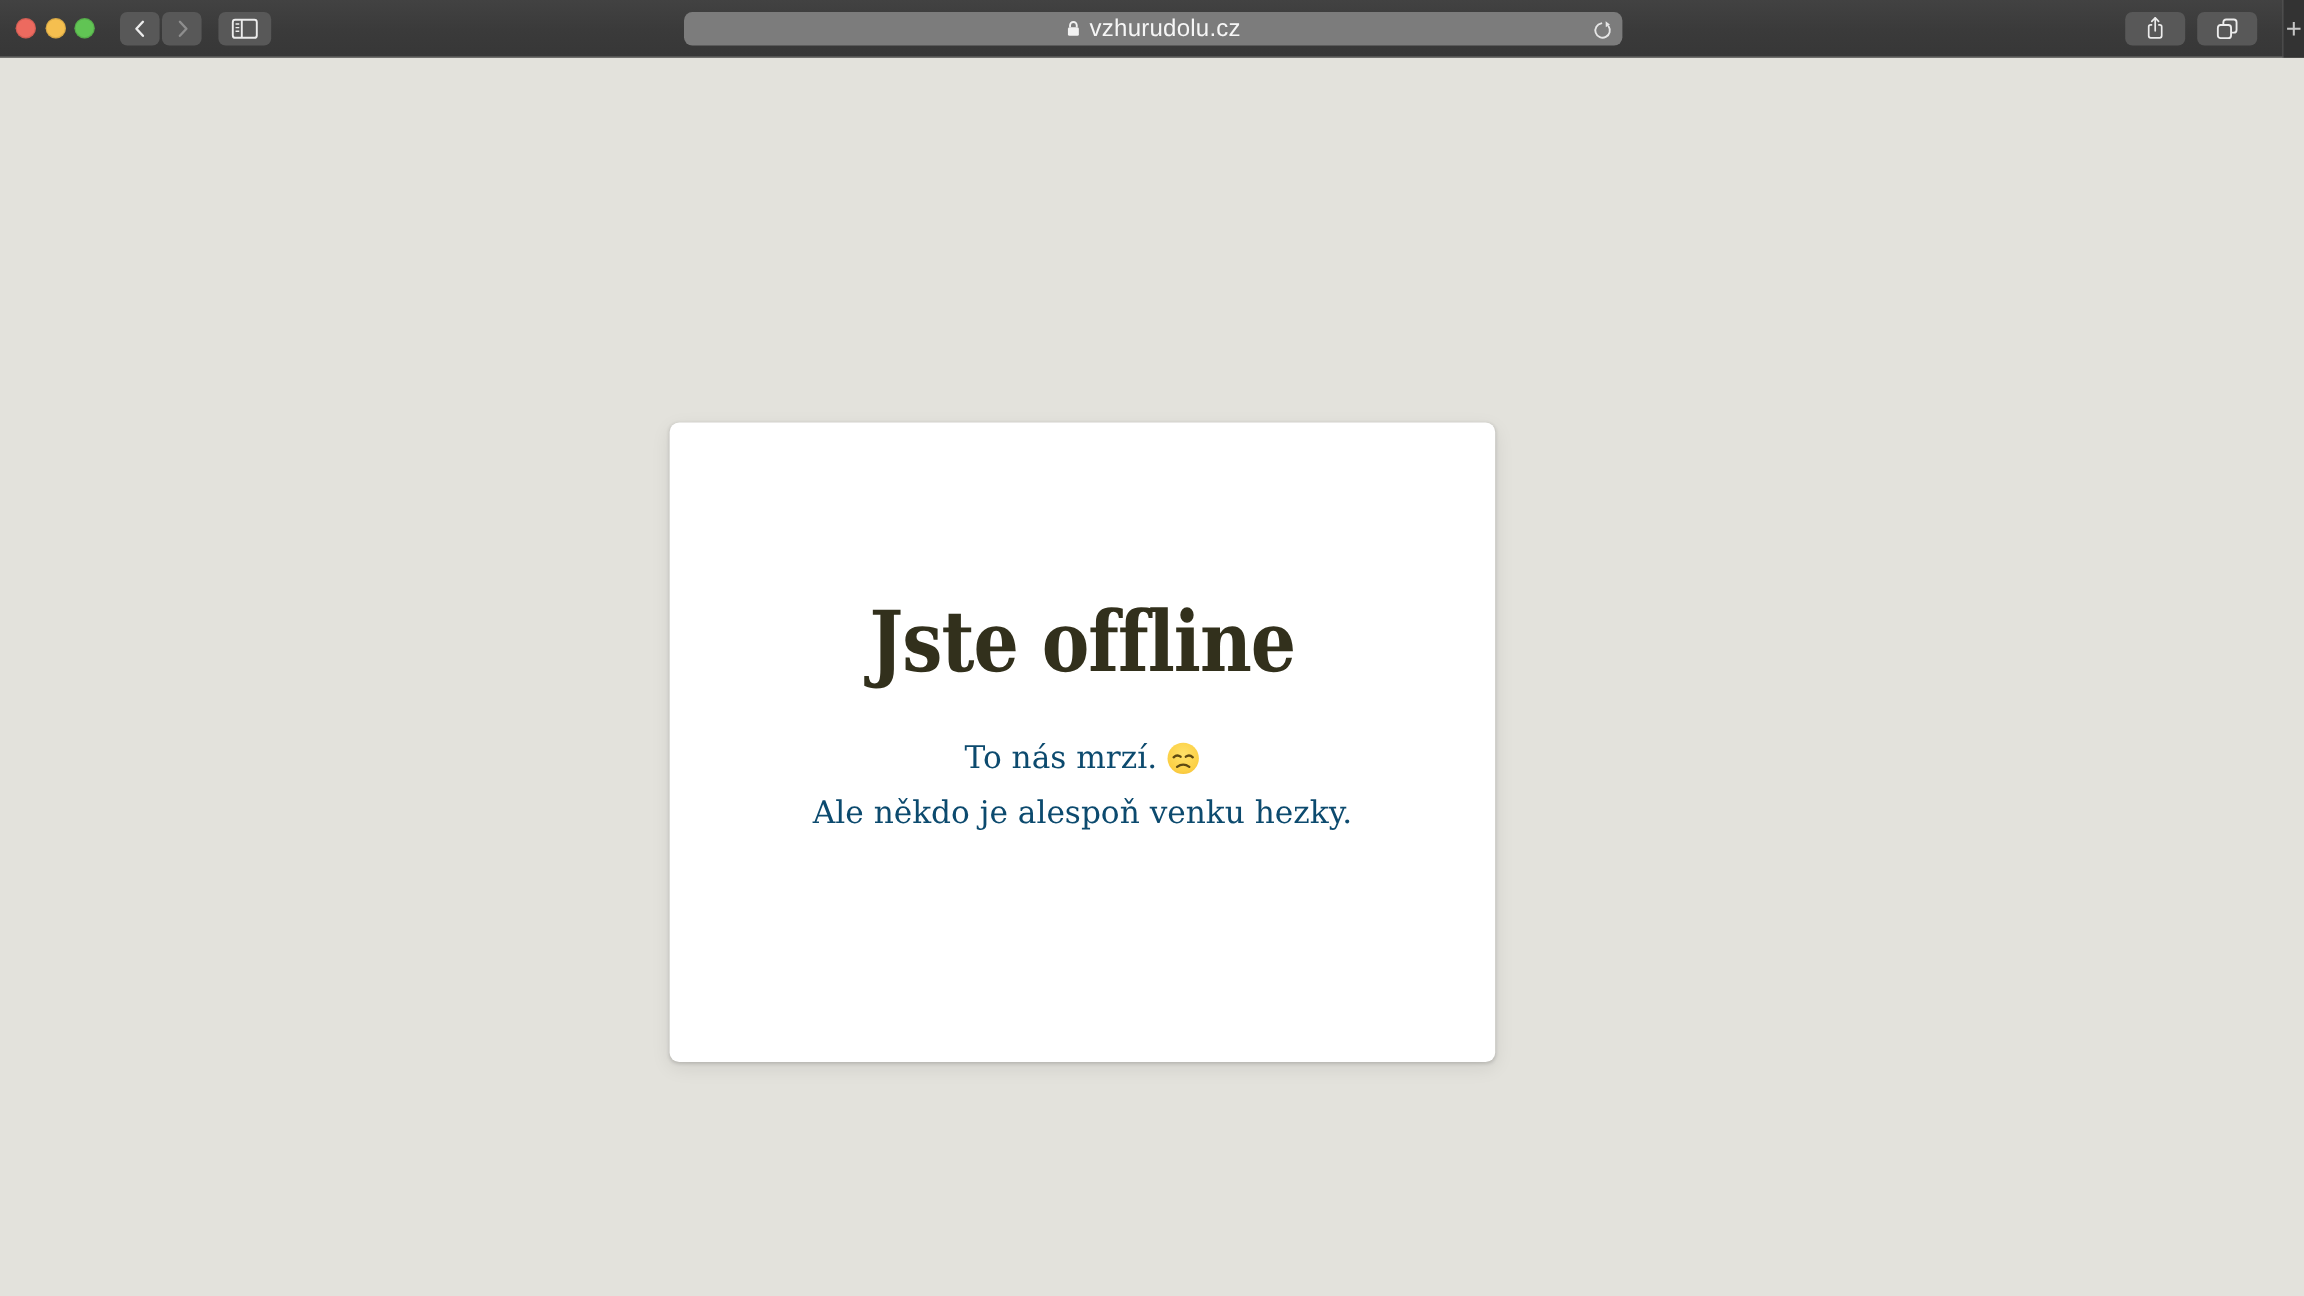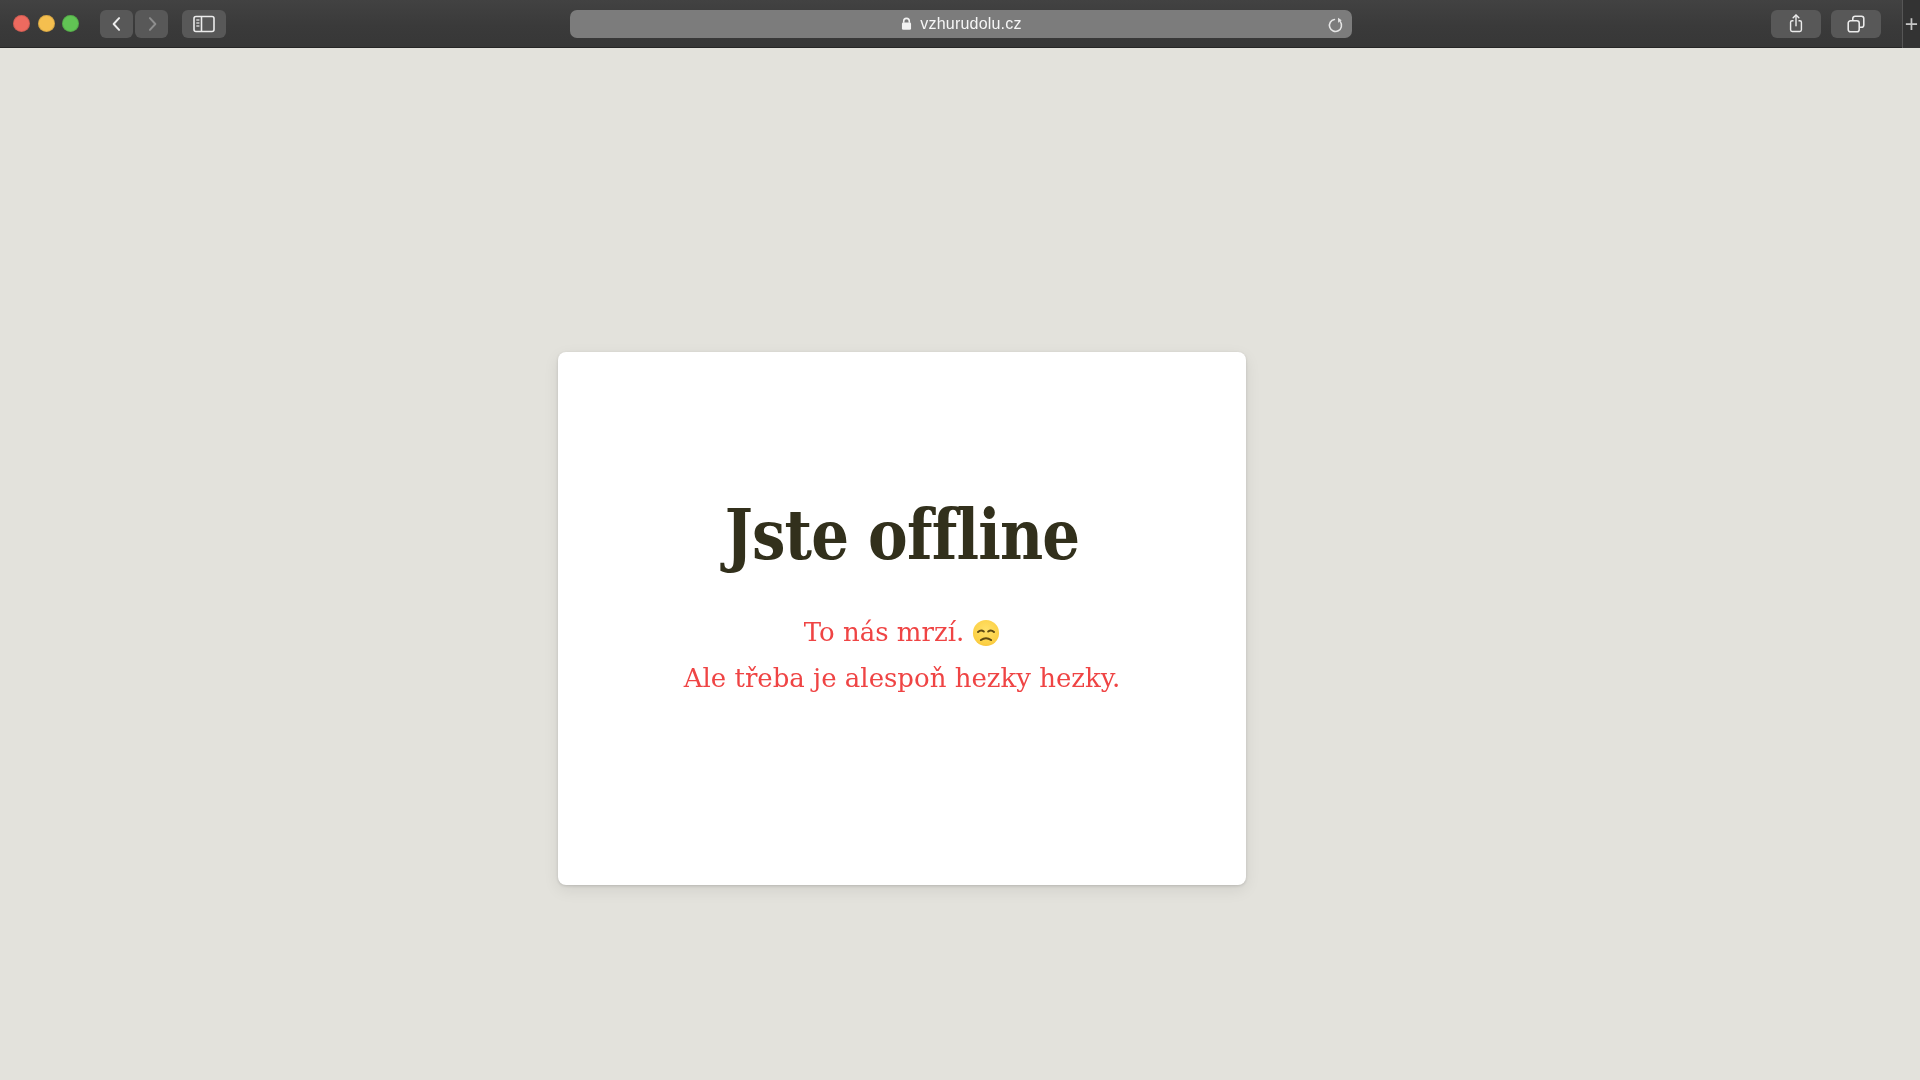--- a/index.html
+++ b/index.html
@@ -39,21 +39,21 @@
   .btn-tabs    { left: 1831px; width: 50px; }
 
   .addressbar {
     position: absolute; left: 570px; top: 10px; width: 782px; height: 28px;
     background: #7c7c7c; border-radius: 7px;
     display: flex; align-items: center; justify-content: center;
     cursor: text;
   }
   .addr-center { display: flex; align-items: center; gap: 7px; }
   .addr-url {
-    color: #f6f6f6; font-size: 16px; letter-spacing: .2px;
+    color: #f6f6f6; font-size: 20px; letter-spacing: .2px;
     font-family: "Liberation Sans", "DejaVu Sans", sans-serif;
     text-align: right;
   }
   .btn-reload {
     position: absolute; right: 6px; top: 3px; width: 22px; height: 22px;
     background: transparent; border: none; padding: 0; cursor: default;
     display: flex; align-items: center; justify-content: center;
   }
 
   .tb-divider {
@@ -82,21 +82,21 @@
   .card-title {
     margin: 0;
     font-family: "DejaVu Serif", "Liberation Serif", serif;
     font-weight: 700; font-size: 70px; line-height: 1;
     letter-spacing: -1px;
     transform: scaleX(.85); transform-origin: 50% 50%;
     color: #32301c;
   }
   .card-p {
     font-family: "DejaVu Serif", "Liberation Serif", serif;
-    font-size: 26px; line-height: 40px; color: #ef4444;
+    font-size: 26px; line-height: 40px; color: #0c4a6e;
   }
   .p1 { margin: 42px 0 0 0; }
   .p2 { margin: 27px 0 0 0; white-space: pre-line; }
   .emoji { display: inline-block; margin-left: 8px; vertical-align: -6px; }
 
   svg { display: block; }
 </style>
 </head>
 <body>
 
@@ -194,19 +194,19 @@
                 <stop offset="100%" stop-color="#f4bf38"></stop>
               </radialGradient>
             </defs>
             <circle cx="13.5" cy="13.5" r="12.6" fill="url(#emg)"></circle>
             <path d="M5.8 12.6 Q8.6 9.9 11.4 12.1" stroke="#5f4a12" stroke-width="1.9" fill="none" stroke-linecap="round"></path>
             <path d="M15.6 12.1 Q18.4 9.9 21.2 12.6" stroke="#5f4a12" stroke-width="1.9" fill="none" stroke-linecap="round"></path>
             <path d="M8.6 20.3 Q13.5 16.7 18.4 20.3" stroke="#5f4a12" stroke-width="1.9" fill="none" stroke-linecap="round"></path>
           </svg>
         </span>
         <br>
-        <span>Ale třeba je alespoň hezky hezky.</span>
+        <span>Ale někdo je alespoň venku hezky.</span>
       </p>
 
 
     </div>
   </div>
 </div>
 
 </body></html>

